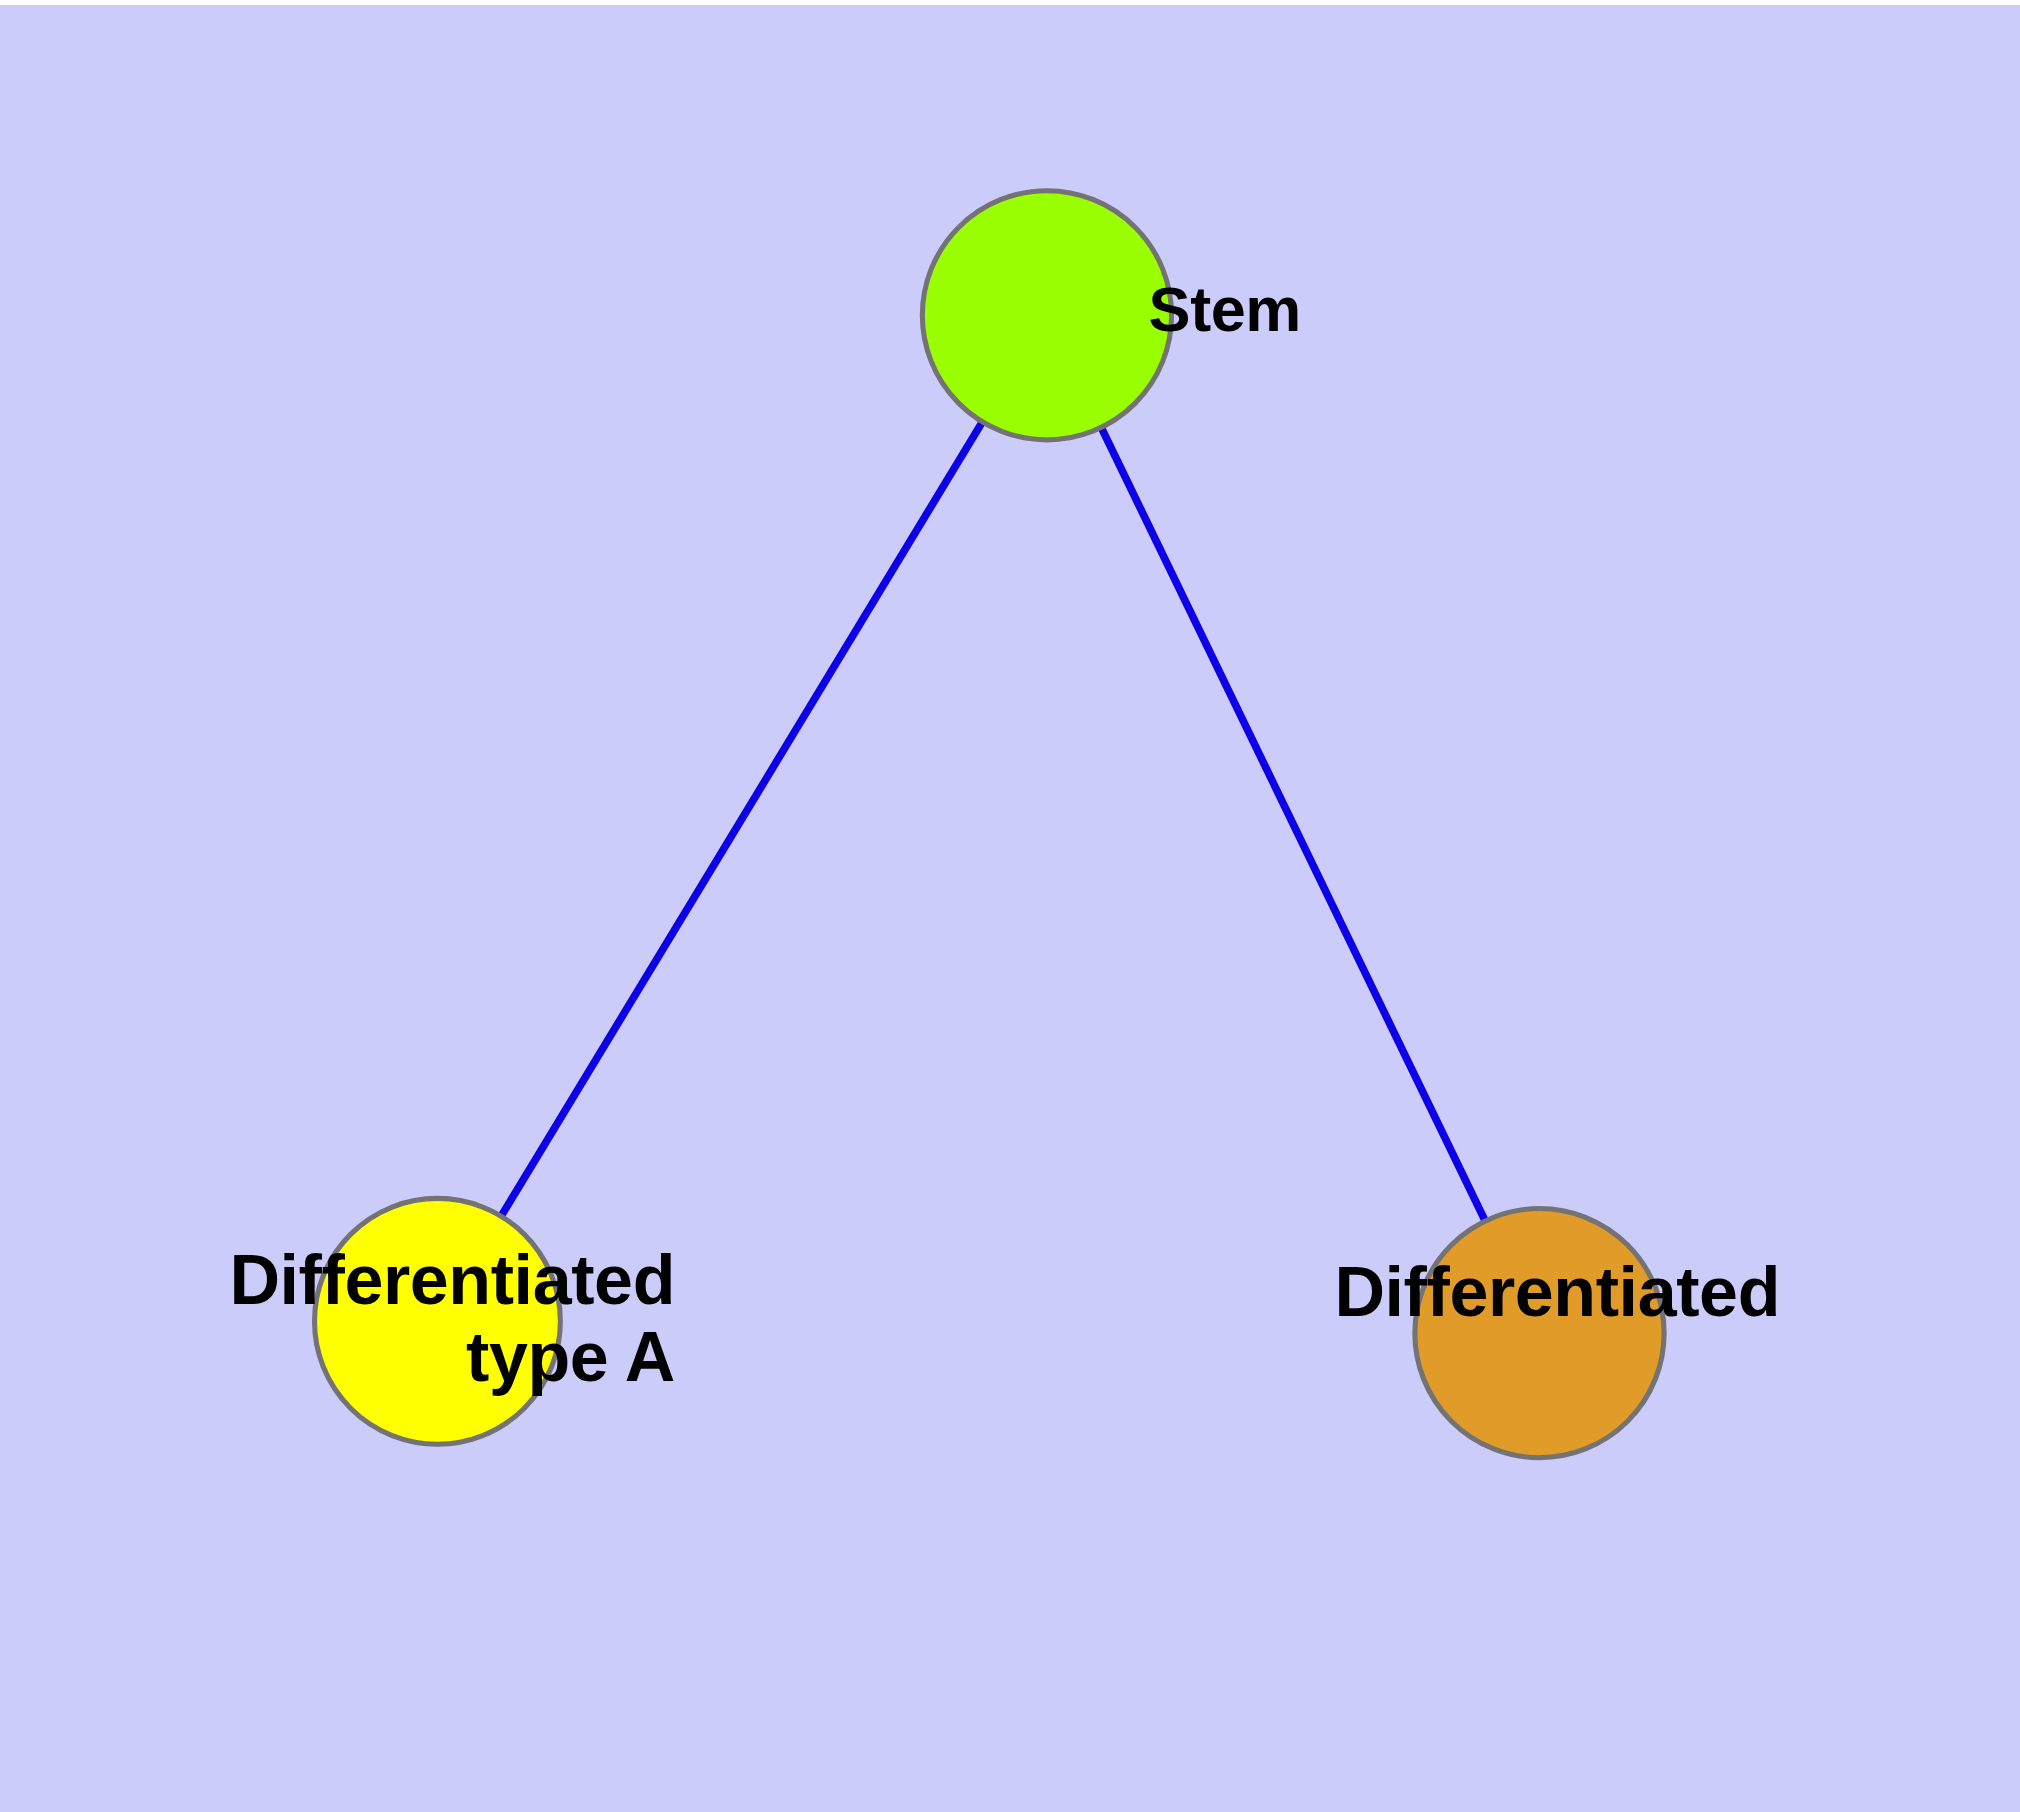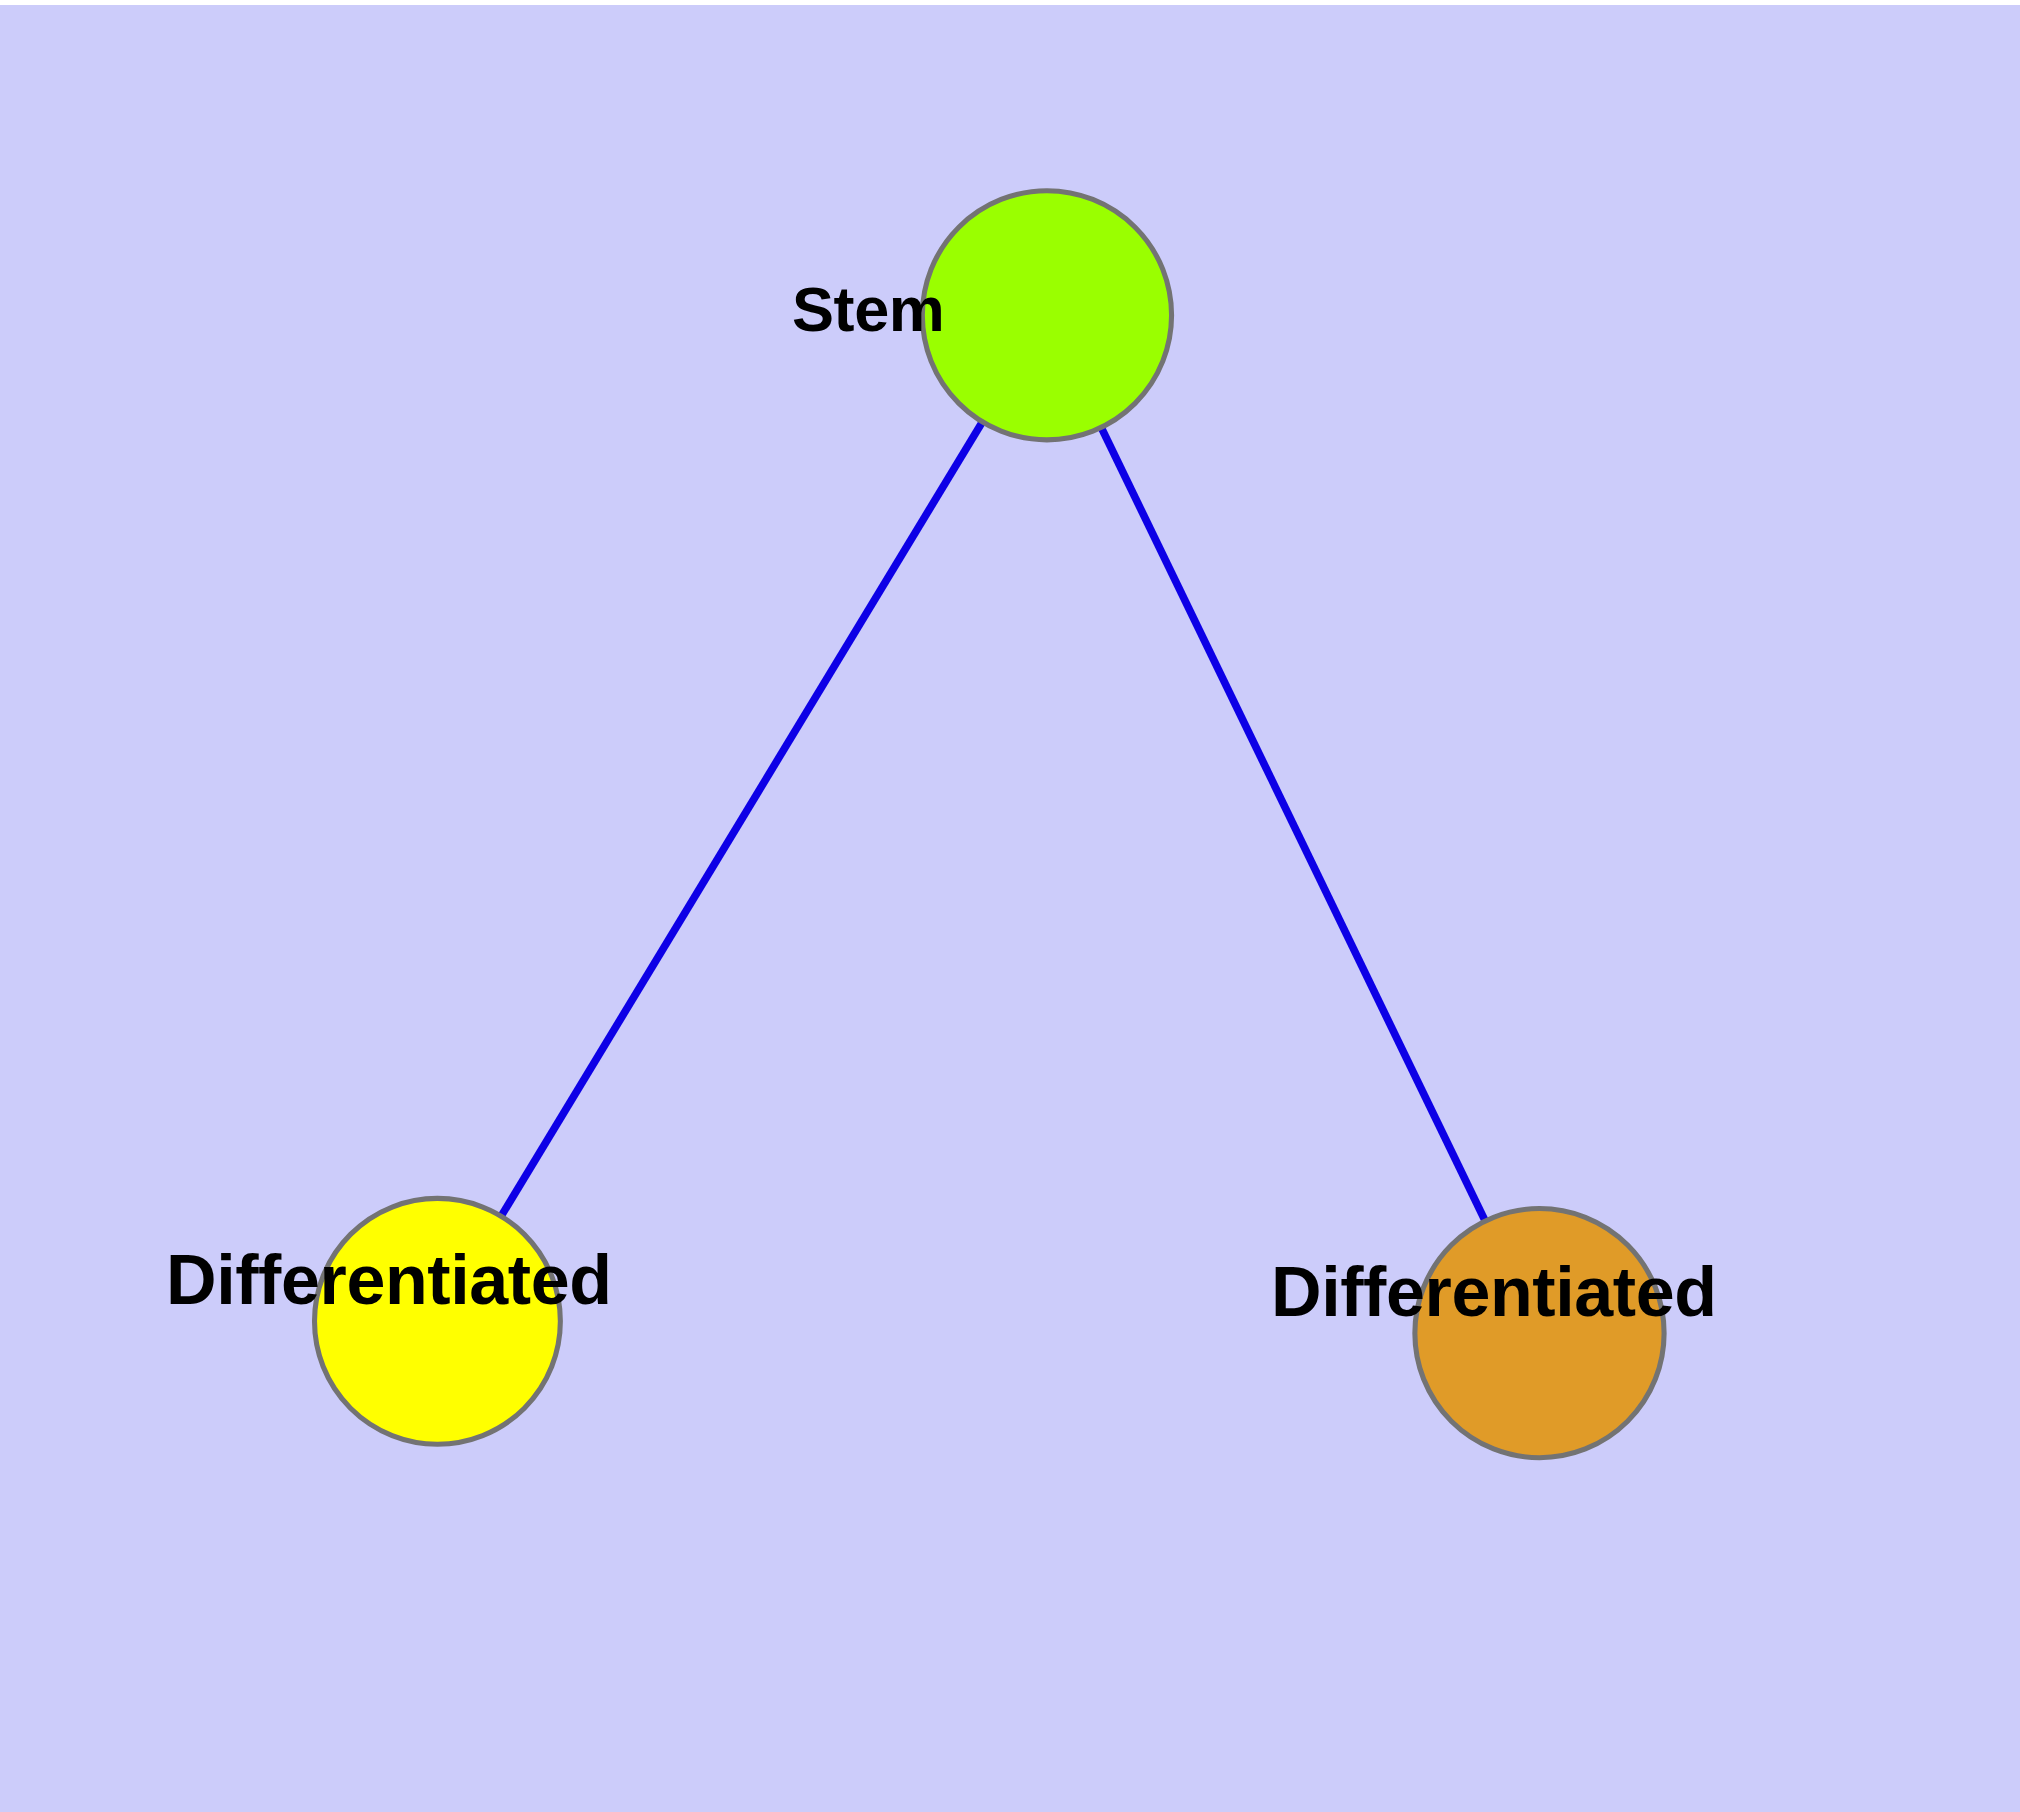--- a/index.html
+++ b/index.html
@@ -28,21 +28,21 @@
     position: absolute;
     left: 0;
     top: 0;
     width: 2021px;
     height: 1812px;
   }
   .node-label {
     position: absolute;
     color: #000000;
     font-weight: bold;
-    text-align: left;
+    text-align: right;
     white-space: pre;
     line-height: 1.10;
     letter-spacing: -0.4px;
     pointer-events: none;
     -webkit-font-smoothing: antialiased;
   }
   #label-stem {
     font-size: 63px;
     left: 792px;
     top: 275px;
@@ -77,18 +77,18 @@
 
     <g id="nodes-layer">
       <circle id="node-stem" cx="1235" cy="372" r="147" fill="#9aff00" stroke="#737373" stroke-width="6"></circle>
       <circle id="node-diff_a" cx="516" cy="1559" r="145" fill="#ffff00" stroke="#737373" stroke-width="6"></circle>
       <circle id="node-diff_b" cx="1816" cy="1573" r="147" fill="#e09b28" stroke="#737373" stroke-width="6"></circle>
     </g>
   </svg>
 
   <div class="node-label" id="label-stem" style="color: rgb(0, 0, 0);">Stem</div>
 
-  <div class="node-label" id="label-a" style="color: rgb(0, 0, 0);"><span>Differentiated</span><br></div>
+  <div class="node-label" id="label-a" style="color: rgb(0, 0, 0);"><span>Differentiated</span><br><span>type A</span></div>
 
   <div class="node-label" id="label-b" style="color: rgb(0, 0, 0);"><span>Differentiated</span><br></div>
 
 </div>
 
 
 </body></html>

